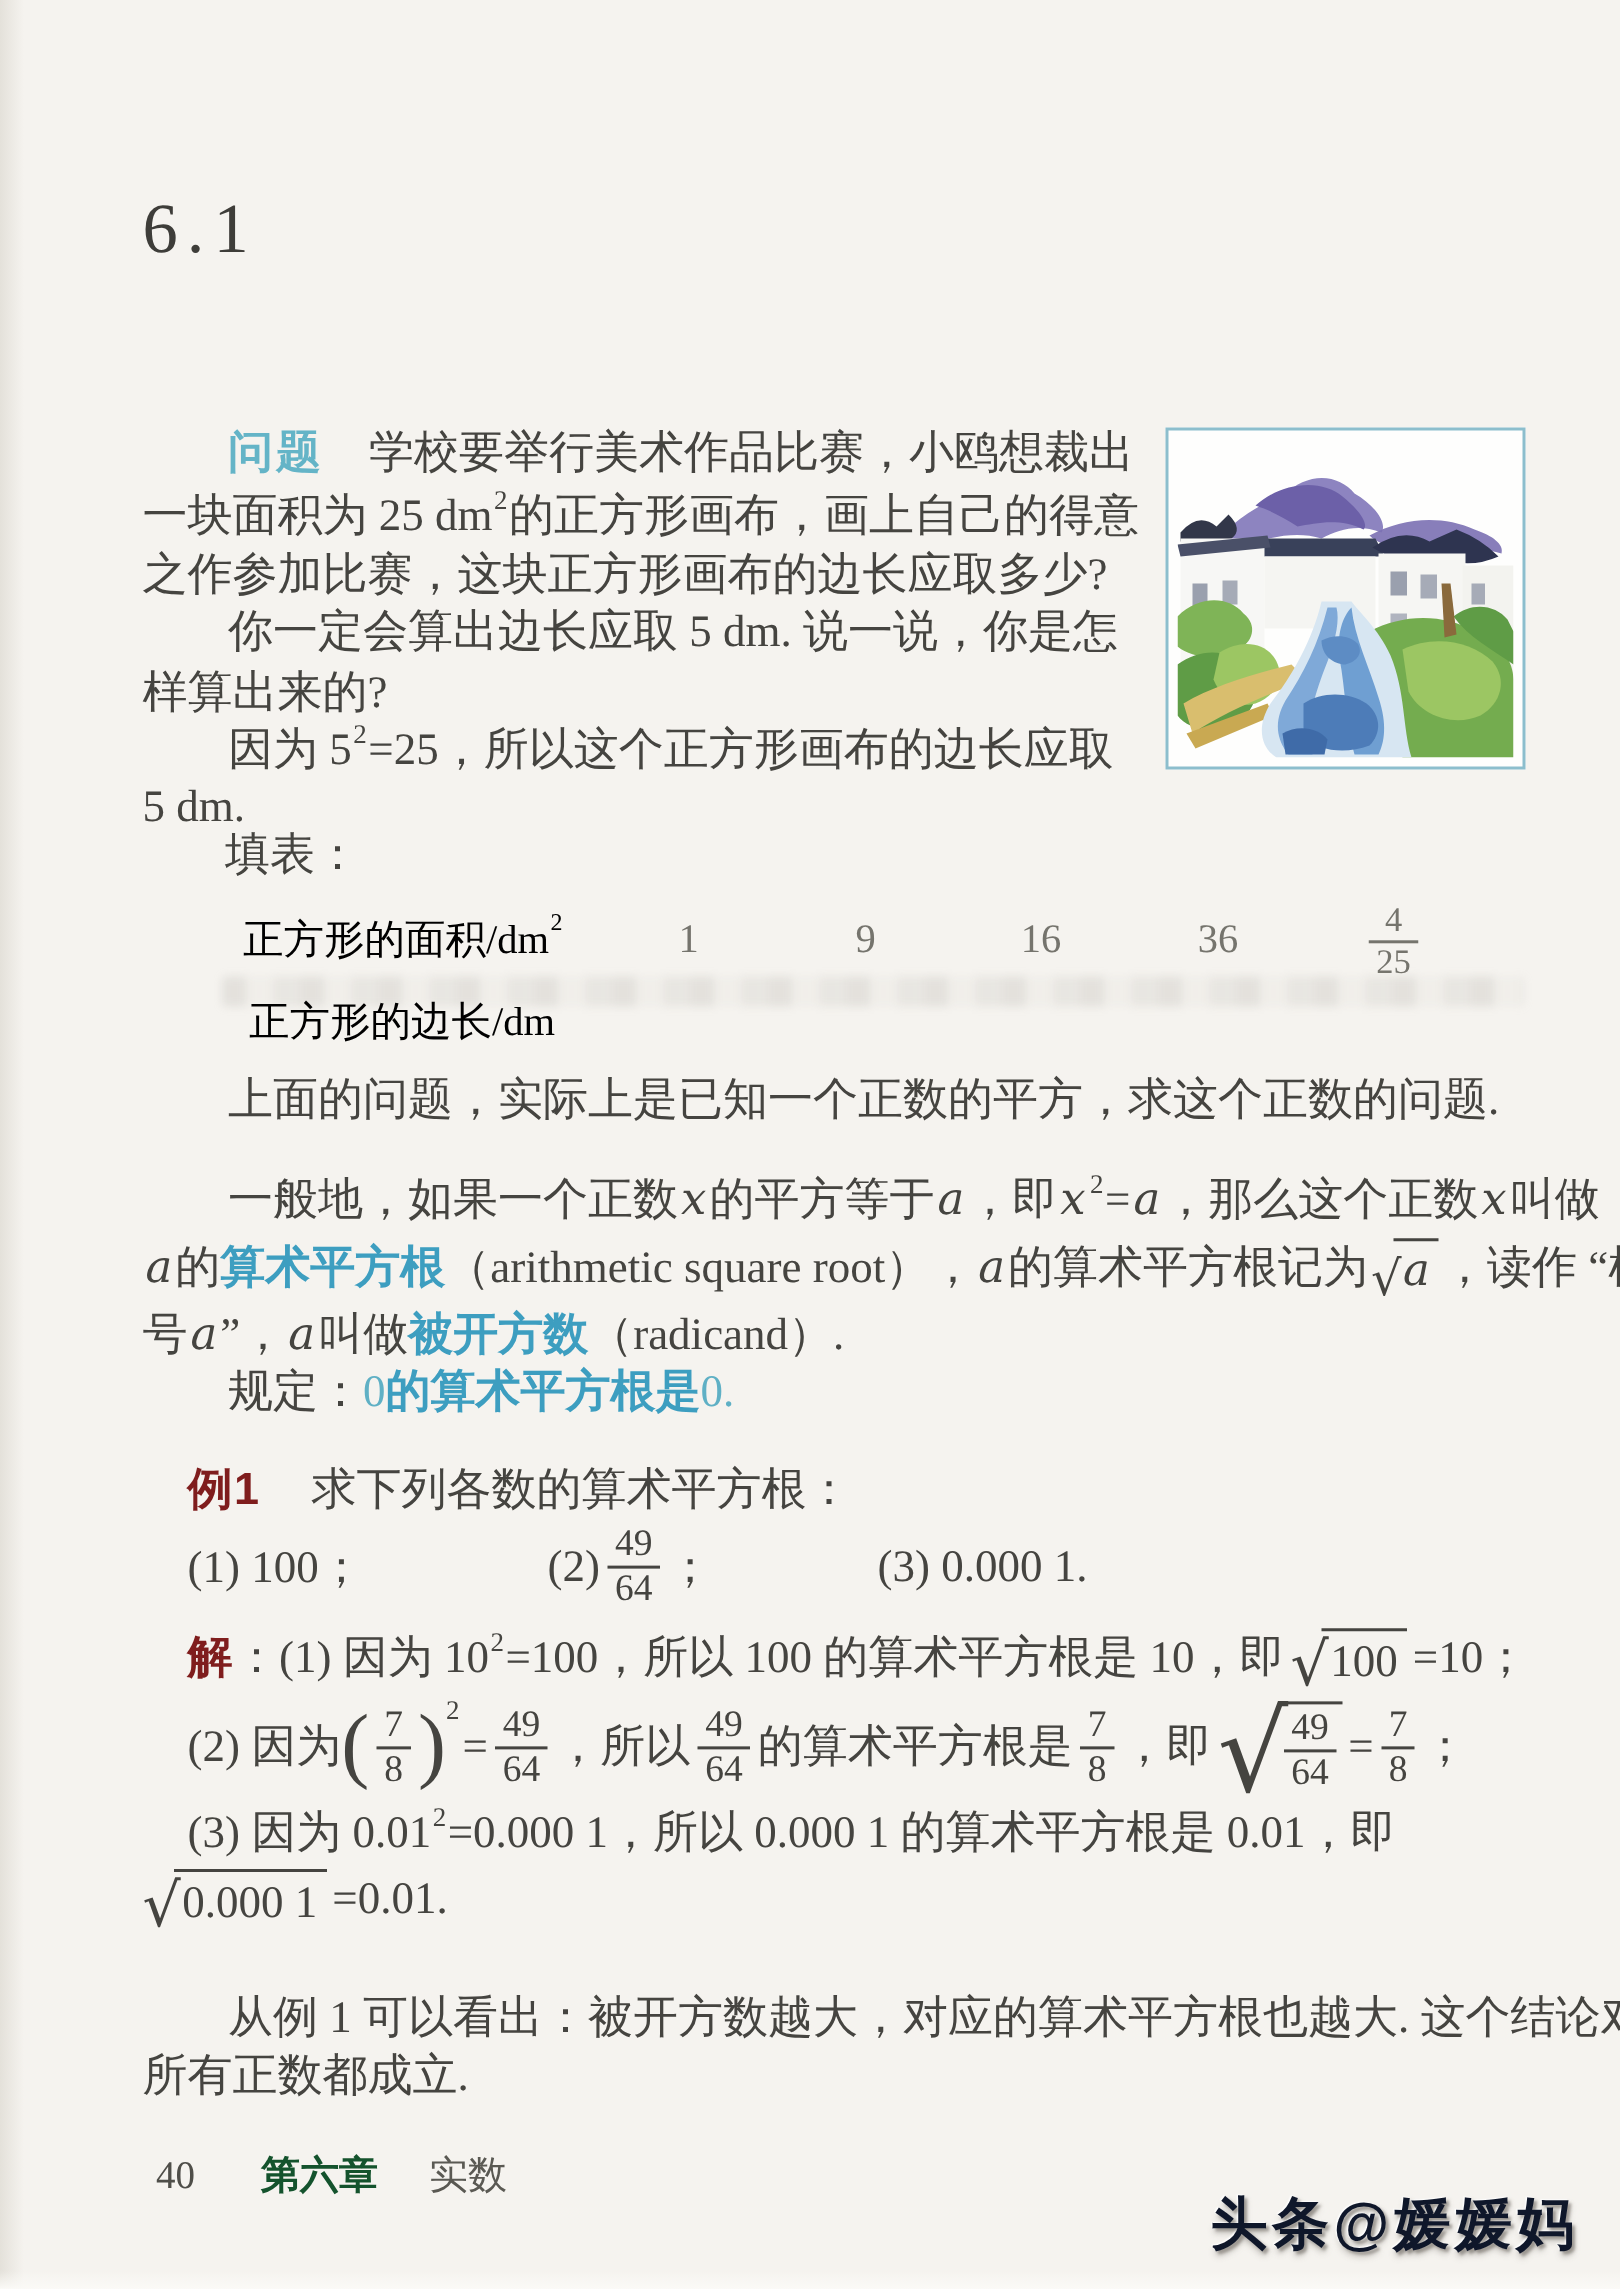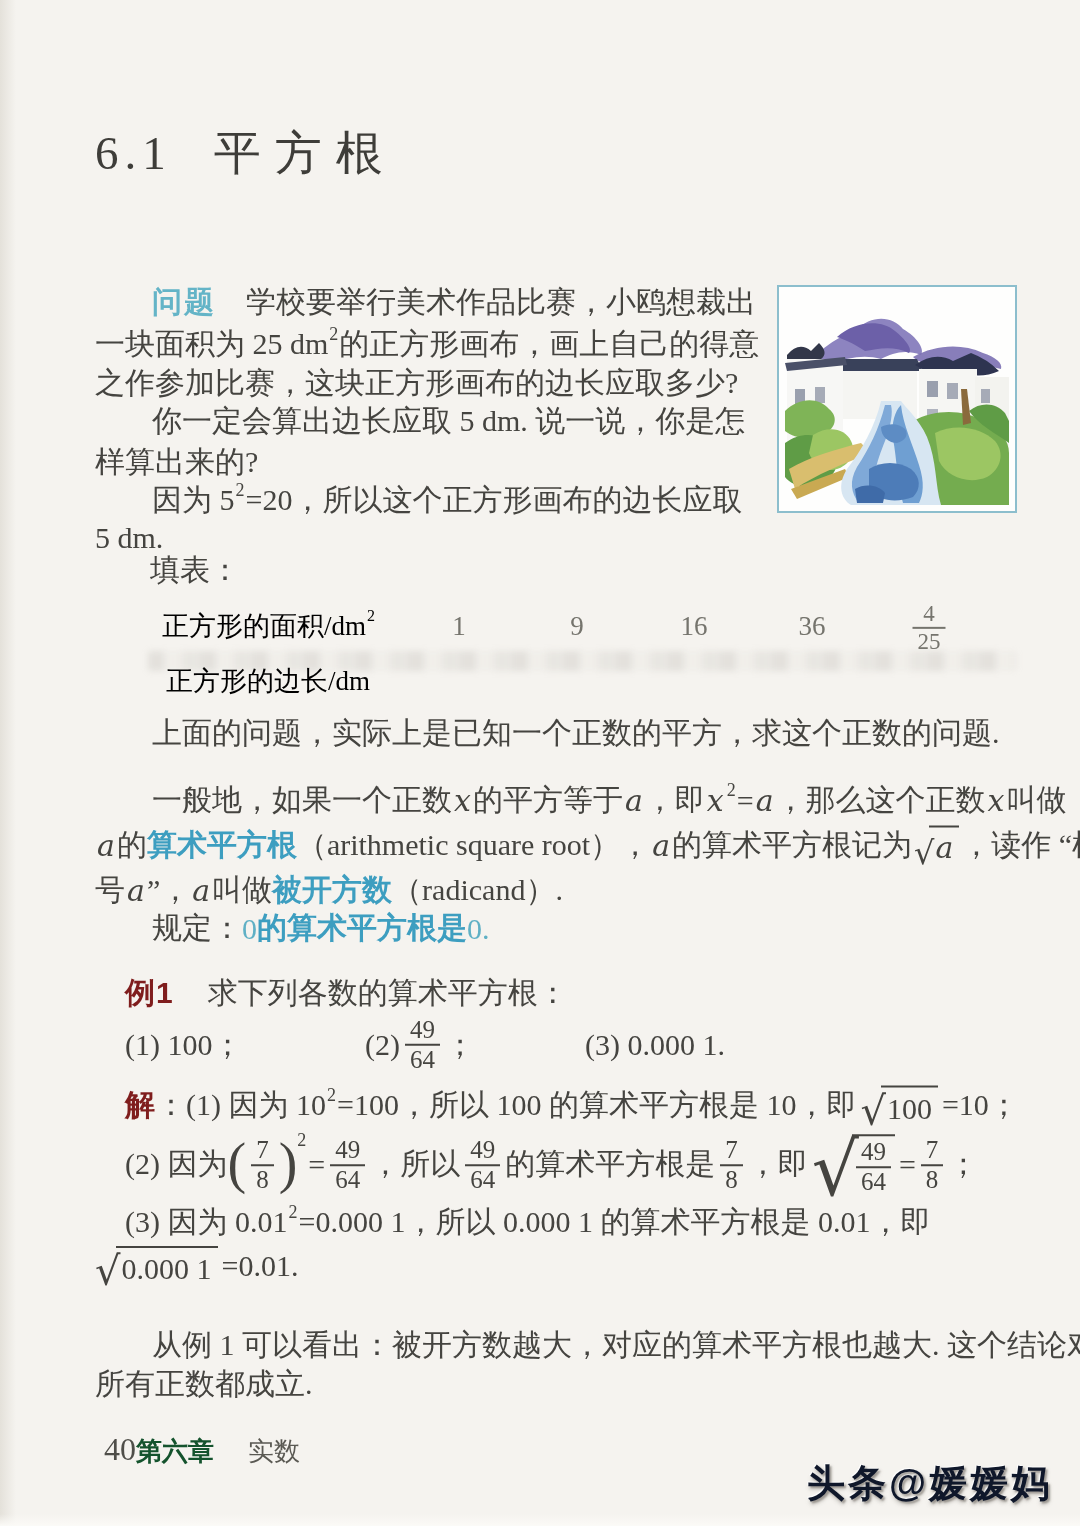--- a/index.html
+++ b/index.html
@@ -57,42 +57,41 @@
     background:repeating-linear-gradient(90deg,rgba(168,165,158,.22) 0 16px,
       rgba(205,202,195,.10) 16px 34px,rgba(178,175,168,.18) 34px 52px);
     filter:blur(3px);border-radius:3px;}
 
   .painting{position:absolute;left:777px;top:285px;margin:0;
     width:224px;height:212px;background:#fefefd;
     border:2px solid #8cbecd;padding:6px;}
 
   .footer{position:absolute;left:104px;font-size:26px;color:#56554f;
     transform:translateY(-50%);display:flex;align-items:baseline;white-space:nowrap;}
-  .footer .pnum{font-size:32px;color:#4f4e49;text-align:center;}
+  .footer .pnum{font-size:26px;margin-right:44px;color:#4f4e49;text-align:center;}
   .footer .chap{font-weight:600;margin-right:34px;
     font-family:Liberation Sans, sans-serif;font-weight:700;color:#14532d;}
   .footer .book{font-family:"Liberation Sans","DejaVu Sans",sans-serif;
     font-weight:400;color:#5a5953;}
 
   .watermark{position:absolute;right:28px;top:1483px;transform:translateY(-50%);
     font-family:"Liberation Sans","DejaVu Sans",sans-serif;font-weight:700;
     font-size:38px;letter-spacing:3px;color:#0f172a;
     text-shadow:2px 2px 2px rgba(110,104,96,.55),-1px -1px 1px rgba(255,255,255,.9),
       1px 3px 4px rgba(110,104,96,.35);}
 </style>
 </head>
 <body>
 
 <div class="page">
   <div class="edge-left"></div>
   <div class="edge-bottom"></div>
 
   <h1 class="title" style="top:153px">
     <span class="tnum">6.1</span>
-    <span class="ttext">平方根</span>
   </h1>
 
   <figure class="painting">
     <svg viewBox="0 0 224 212" width="224" height="212">
       <rect width="224" height="212" fill="#fefefd"></rect>
       <path d="M8 86 C30 60 50 44 70 38 C88 20 108 24 118 36 C132 44 140 56 136 62 C120 56 108 60 96 66 C70 58 40 72 8 86 Z" fill="#8d84c0"></path>
       <path d="M52 44 C70 28 96 26 110 38 C120 46 128 56 124 60 C108 52 92 56 80 58 C68 50 58 46 52 44 Z" fill="#6c60a8"></path>
       <path d="M128 64 C150 52 176 50 198 60 C210 64 218 70 216 76 C196 70 176 74 160 72 C146 74 134 70 128 64 Z" fill="#7b70b3" opacity=".9"></path>
       <path d="M2 62 Q14 48 26 58 L34 50 Q44 60 36 66 Q18 70 2 68 Z" fill="#323749"></path>
       <path d="M58 66 L132 66 L138 78 L52 78 Z" fill="#39415a"></path>
@@ -141,21 +140,21 @@
   </div>
   <div class="line" style="top:421px;left:152px">
     <span>你一定会算出边长应取 5 dm. 说一说，你是怎</span>
   </div>
   <div class="line" style="top:462px;left:95px">
     <span>样算出来的?</span>
   </div>
   <div class="line" style="top:500px;left:152px">
     <span>因为 5</span>
     <span class="sup">2</span>
-    <span>=20，所以这个正方形画布的边长应取</span>
+    <span>=25，所以这个正方形画布的边长应取</span>
   </div>
   <div class="line" style="top:538px;left:95px">
     <span>5 dm.</span>
   </div>
   <div class="line" style="top:570px;left:150px">
     <span>填表：</span>
   </div>
 
   <div class="line tbl" style="top:626px;left:162px">
     <span>正方形的面积/dm</span>

